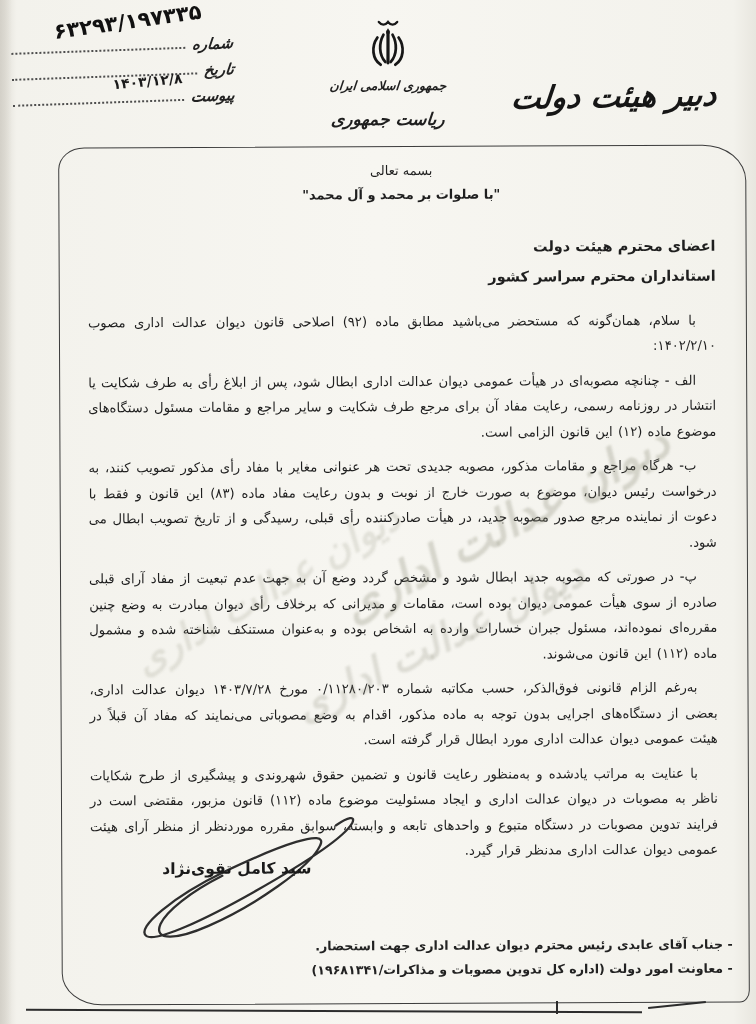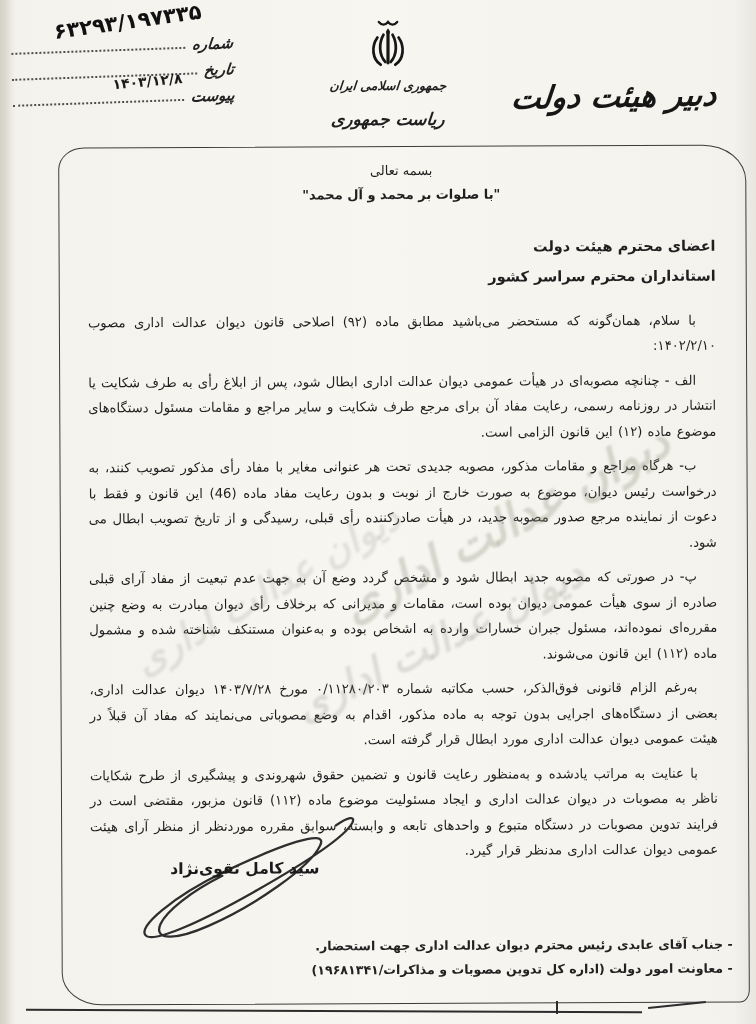--- a/index.html
+++ b/index.html
@@ -65,21 +65,21 @@
   .watermark{position:absolute; pointer-events:none; color:rgba(138,138,120,0.30);
     font-style:italic; font-weight:bold; filter:blur(1.1px); white-space:nowrap;}
   .wm1{right:60px; top:350px; font-size:46px; transform:rotate(-28deg);}
   .wm2{right:150px; top:470px; font-size:40px; transform:rotate(-26deg); color:rgba(138,138,120,0.24);}
   .wm3{right:330px; top:420px; font-size:38px; transform:rotate(-30deg); color:rgba(138,138,120,0.20);}
   
   .signature-block{position:absolute; left:42px; bottom:52px; width:280px; height:140px;}
   .signature-svg{position:absolute; left:0; top:0;}
   .signature-name{
     position:absolute; left:58px; top:48px;
-    font-size:15.5px; font-weight:800; color:#1a1a1a; white-space:nowrap;margin-left:8px;
+    font-size:15.5px; font-weight:800; color:#1a1a1a; white-space:nowrap;
   }
   
   .cc-block{
     position:absolute; right:16px; bottom:22px;
     text-align:right; font-size:12.6px; font-weight:600; line-height:1.85; color:#222;
   }
   
   .scan-edge{position:absolute; left:0; top:0; width:12px; height:100%;
     background:linear-gradient(90deg,#cfccc4,rgba(0,0,0,0)); opacity:.7;}
   .bottom-line{position:absolute; left:26px; top:1010px; width:616px; height:2px;
@@ -148,21 +148,21 @@
       <p class="para">
         <b></b>
         <span>با سلام، همان‌گونه که مستحضر می‌باشید مطابق ماده (۹۲) اصلاحی قانون دیوان عدالت اداری مصوب ۱۴۰۲/۲/۱۰:</span>
       </p>
       <p class="para">
         <b>الف -</b>
         <span>چنانچه مصوبه‌ای در هیأت عمومی دیوان عدالت اداری ابطال شود، پس از ابلاغ رأی به طرف شکایت یا انتشار در روزنامه رسمی، رعایت مفاد آن برای مرجع طرف شکایت و سایر مراجع و مقامات مسئول دستگاه‌های موضوع ماده (۱۲) این قانون الزامی است.</span>
       </p>
       <p class="para">
         <b>ب-</b>
-        <span>هرگاه مراجع و مقامات مذکور، مصوبه جدیدی تحت هر عنوانی مغایر با مفاد رأی مذکور تصویب کنند، به درخواست رئیس دیوان، موضوع به صورت خارج از نوبت و بدون رعایت مفاد ماده (46) این قانون و فقط با دعوت از نماینده مرجع صدور مصوبه جدید، در هیأت صادرکننده رأی قبلی، رسیدگی و از تاریخ تصویب ابطال می شود.</span>
+        <span>هرگاه مراجع و مقامات مذکور، مصوبه جدیدی تحت هر عنوانی مغایر با مفاد رأی مذکور تصویب کنند، به درخواست رئیس دیوان، موضوع به صورت خارج از نوبت و بدون رعایت مفاد ماده (۸۳) این قانون و فقط با دعوت از نماینده مرجع صدور مصوبه جدید، در هیأت صادرکننده رأی قبلی، رسیدگی و از تاریخ تصویب ابطال می شود.</span>
       </p>
       <p class="para">
         <b>پ-</b>
         <span>در صورتی که مصوبه جدید ابطال شود و مشخص گردد وضع آن به جهت عدم تبعیت از مفاد آرای قبلی صادره از سوی هیأت عمومی دیوان بوده است، مقامات و مدیرانی که برخلاف رأی دیوان مبادرت به وضع چنین مقرره‌ای نموده‌اند، مسئول جبران خسارات وارده به اشخاص بوده و به‌عنوان مستنکف شناخته شده و مشمول ماده (۱۱۲) این قانون می‌شوند.</span>
       </p>
       <p class="para">
         <b></b>
         <span>به‌رغم الزام قانونی فوق‌الذکر، حسب مکاتبه شماره ۰/۱۱۲۸۰/۲۰۳ مورخ ۱۴۰۳/۷/۲۸ دیوان عدالت اداری، بعضی از دستگاه‌های اجرایی بدون توجه به ماده مذکور، اقدام به وضع مصوباتی می‌نمایند که مفاد آن قبلاً در هیئت عمومی دیوان عدالت اداری مورد ابطال قرار گرفته است.</span>
       </p>
       <p class="para">

